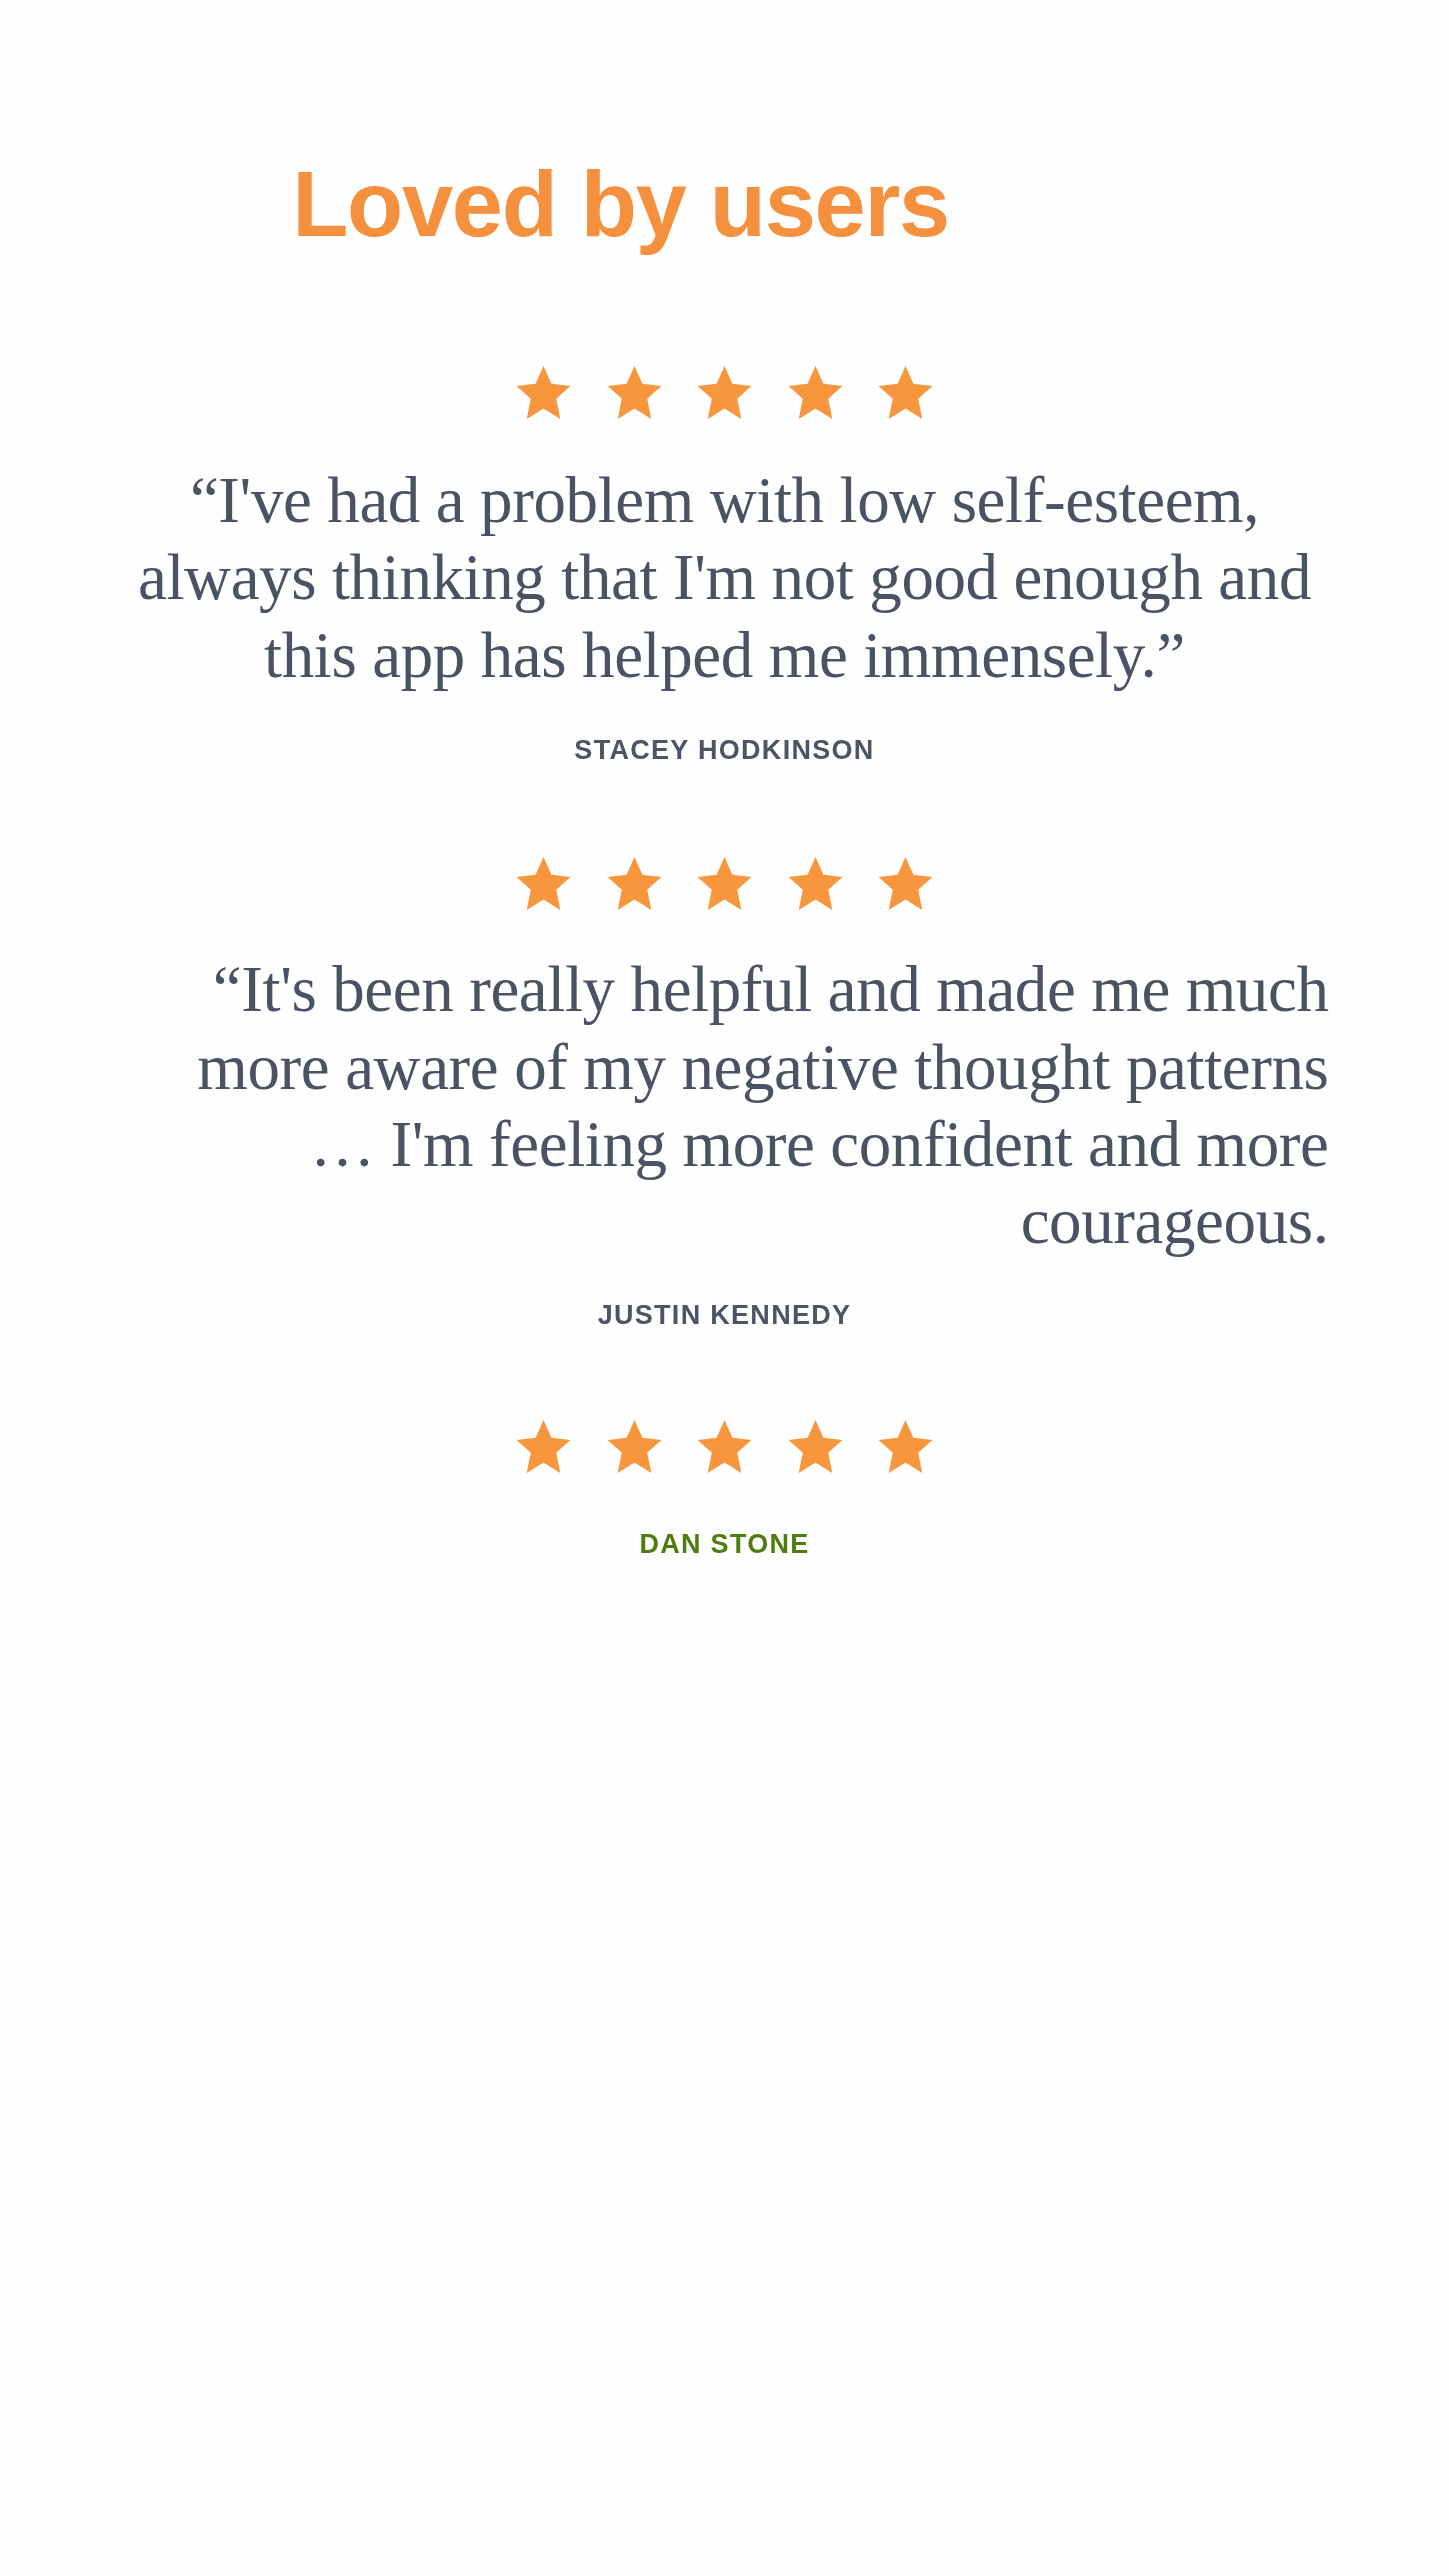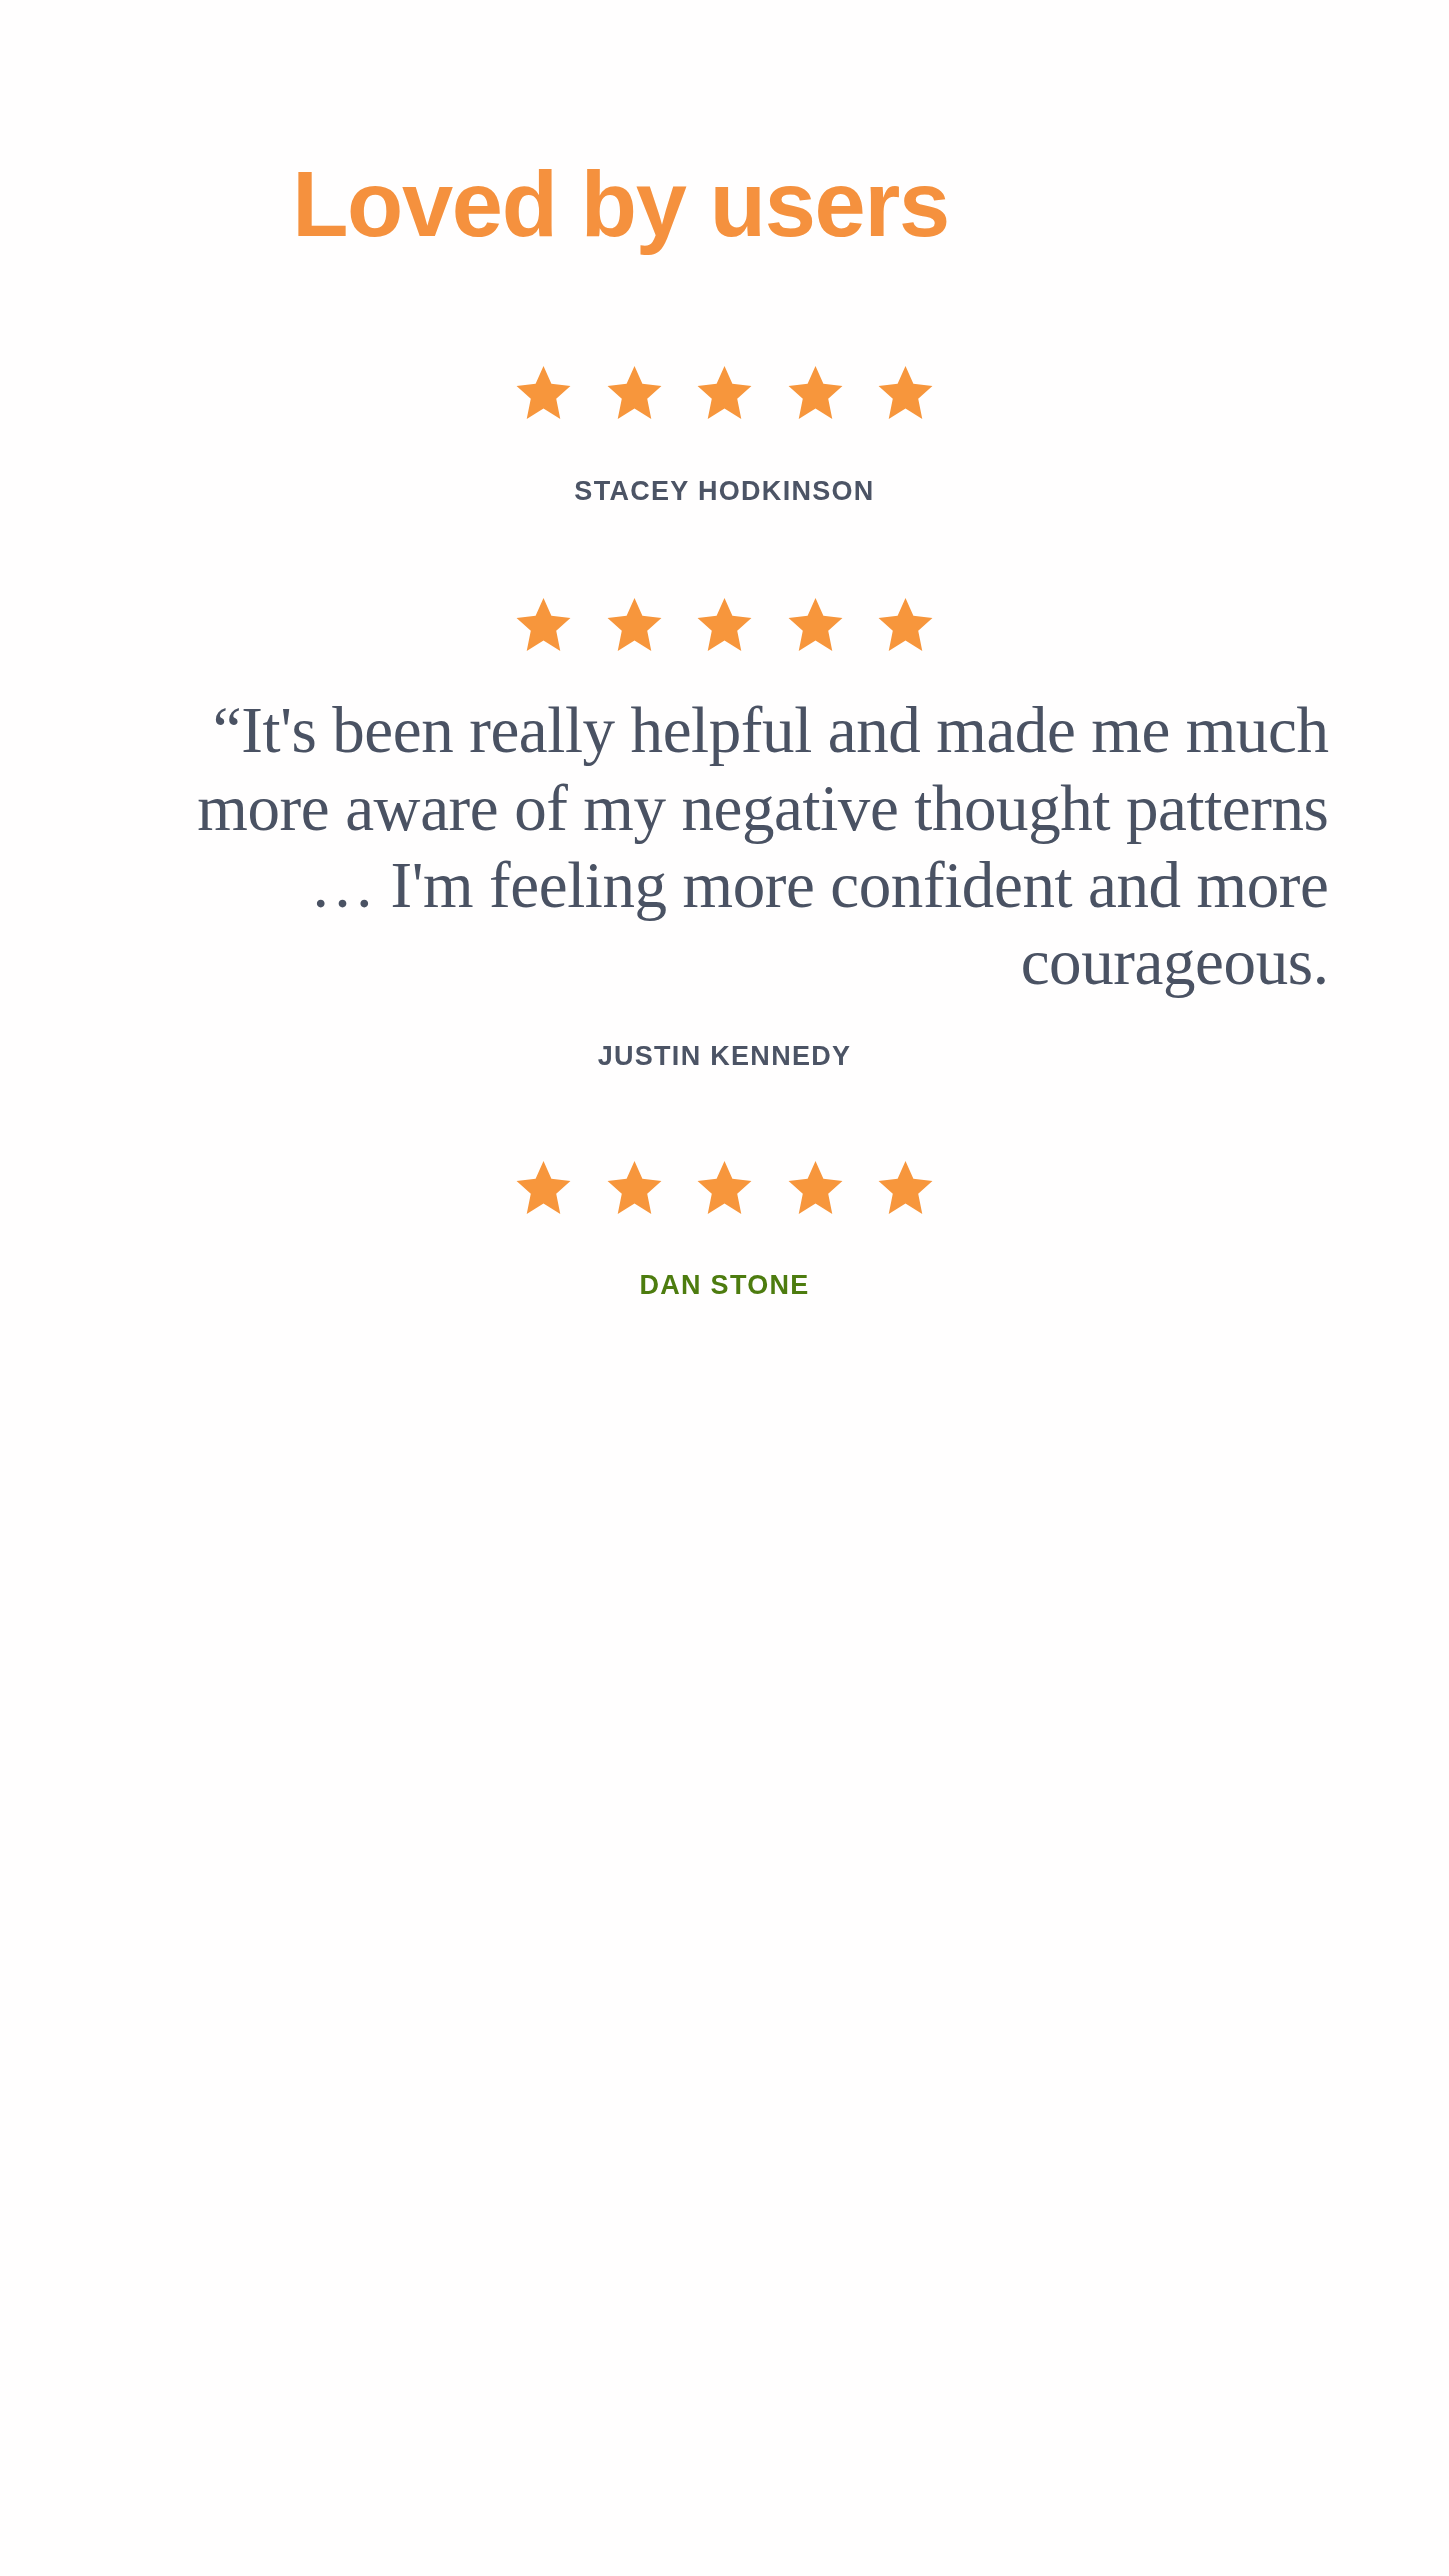--- a/index.html
+++ b/index.html
@@ -128,20 +128,21 @@
             <svg viewBox="0 0 24 24" aria-hidden="true">
               <polygon points="12,1.6 15.1,8.6 22.6,9.4 17,14.5 18.6,22.4 12,18.3 5.4,22.4 7,14.5 1.4,9.4 8.9,8.6" fill="#F7963C"></polygon>
             </svg>
           </span>
         <span class="star">
             <svg viewBox="0 0 24 24" aria-hidden="true">
               <polygon points="12,1.6 15.1,8.6 22.6,9.4 17,14.5 18.6,22.4 12,18.3 5.4,22.4 7,14.5 1.4,9.4 8.9,8.6" fill="#F7963C"></polygon>
             </svg>
           </span>
       </div>
+      <blockquote class="quote q-1" style="color: rgb(74, 82, 99);">“I've had a problem with low self-esteem, always thinking that I'm not good enough and this app has helped me immensely.”</blockquote>
       <div class="author a-1" style="color: rgb(76, 84, 101);">STACEY HODKINSON</div>
     </div>
 
     <div class="gap-1"></div>
 
     <div class="testimonial">
       <div class="stars">
         <span class="star">
             <svg viewBox="0 0 24 24" aria-hidden="true">
               <polygon points="12,1.6 15.1,8.6 22.6,9.4 17,14.5 18.6,22.4 12,18.3 5.4,22.4 7,14.5 1.4,9.4 8.9,8.6" fill="#F7963C"></polygon>

